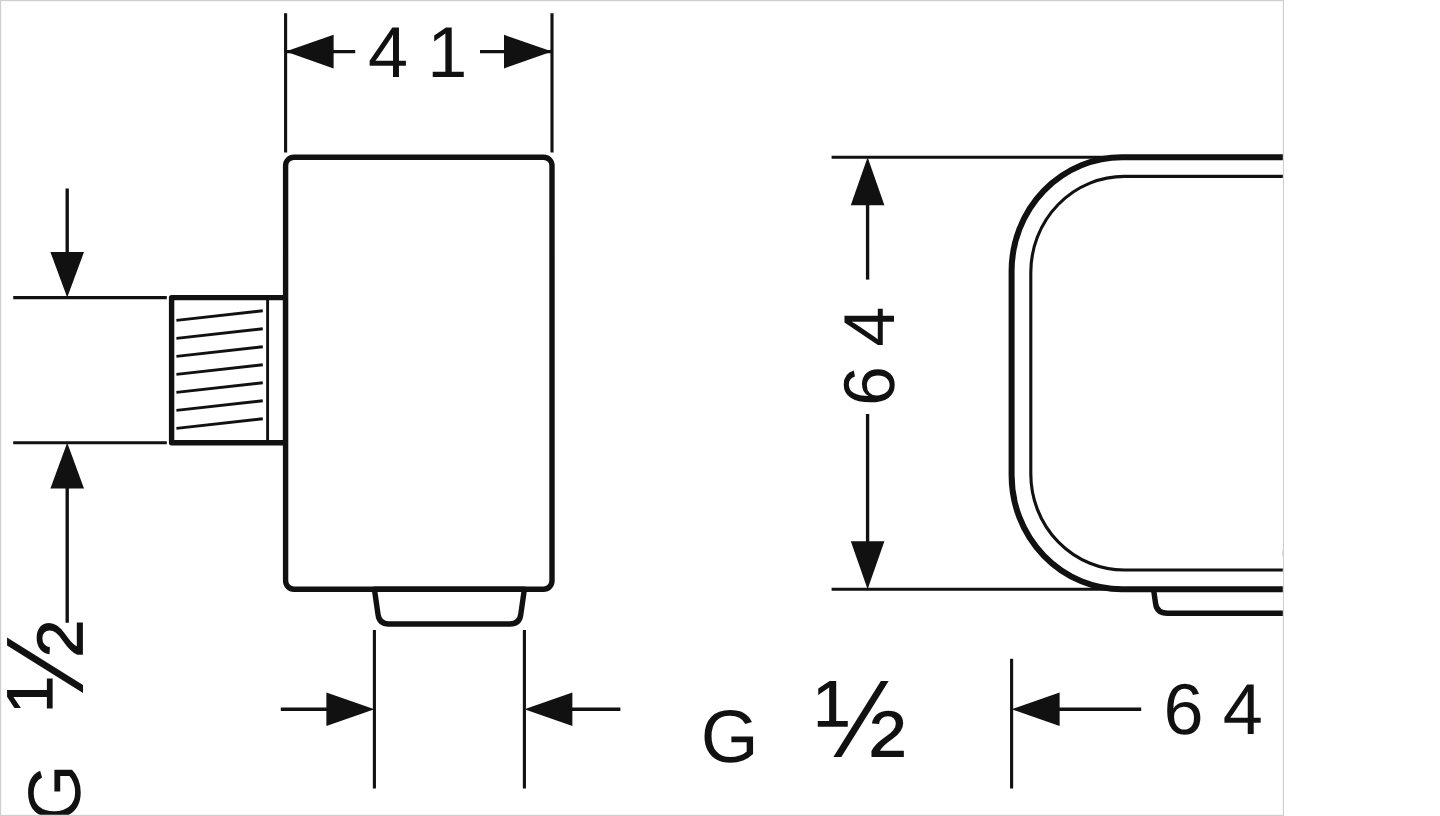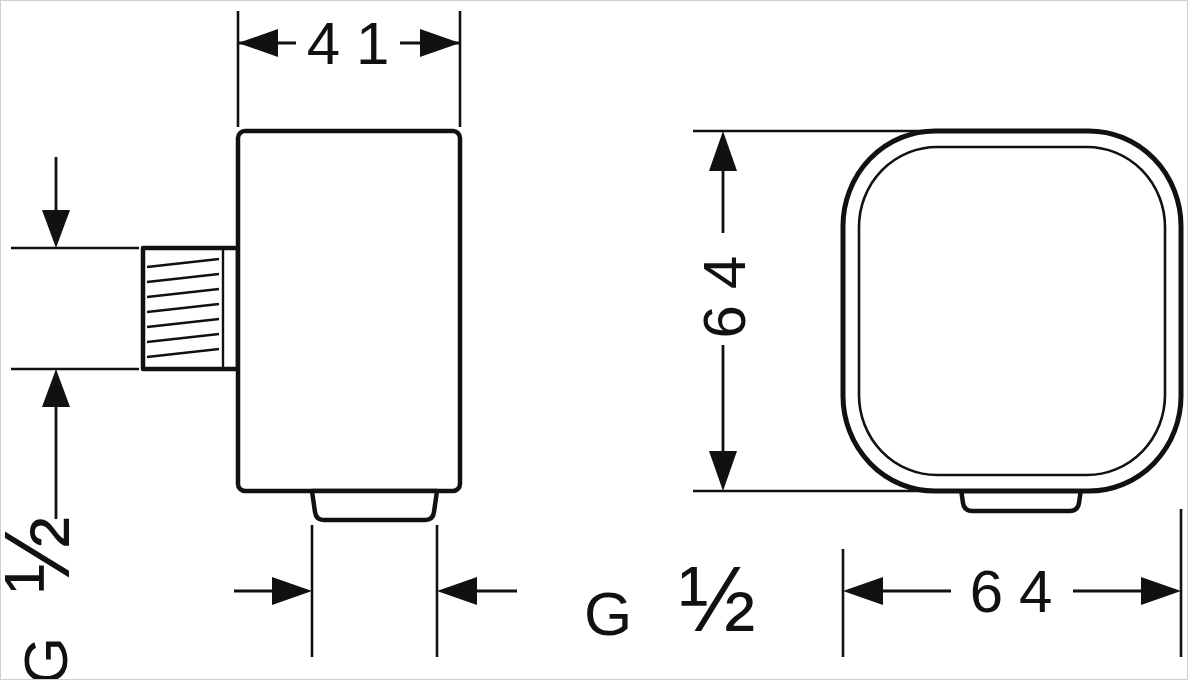--- a/index.html
+++ b/index.html
@@ -1,16 +1,16 @@
 <!DOCTYPE html>
 <html><head>
 <meta charset="utf-8">
 <style>
   html,body{margin:0;padding:0;background:#ffffff;}
-  .canvas{width:1188px;height:680px;position:relative;background:#ffffff;box-sizing:border-box;border:1px solid #cfcfcf;overflow:hidden;}
+  .canvas{width:1070px;height:680px;position:relative;background:#ffffff;box-sizing:border-box;border:1px solid #cfcfcf;overflow:hidden;}
   svg{display:block;}
   .outline{fill:#ffffff;stroke:#111111;stroke-width:4.5;stroke-linejoin:round;}
   .outline-thick{fill:#ffffff;stroke:#111111;stroke-width:5;stroke-linejoin:round;}
   .rim{fill:none;stroke:#111111;stroke-width:2.6;}
   .hatch{stroke:#111111;stroke-width:2.4;}
   .dim{stroke:#111111;stroke-width:2.8;fill:none;}
   .ext{stroke:#111111;stroke-width:2.6;fill:none;}
   .arrow{fill:#111111;stroke:none;}
   text{font-family:"Liberation Sans","DejaVu Sans",sans-serif;fill:#111111;}
   .num{font-size:60px;letter-spacing:16px;}

